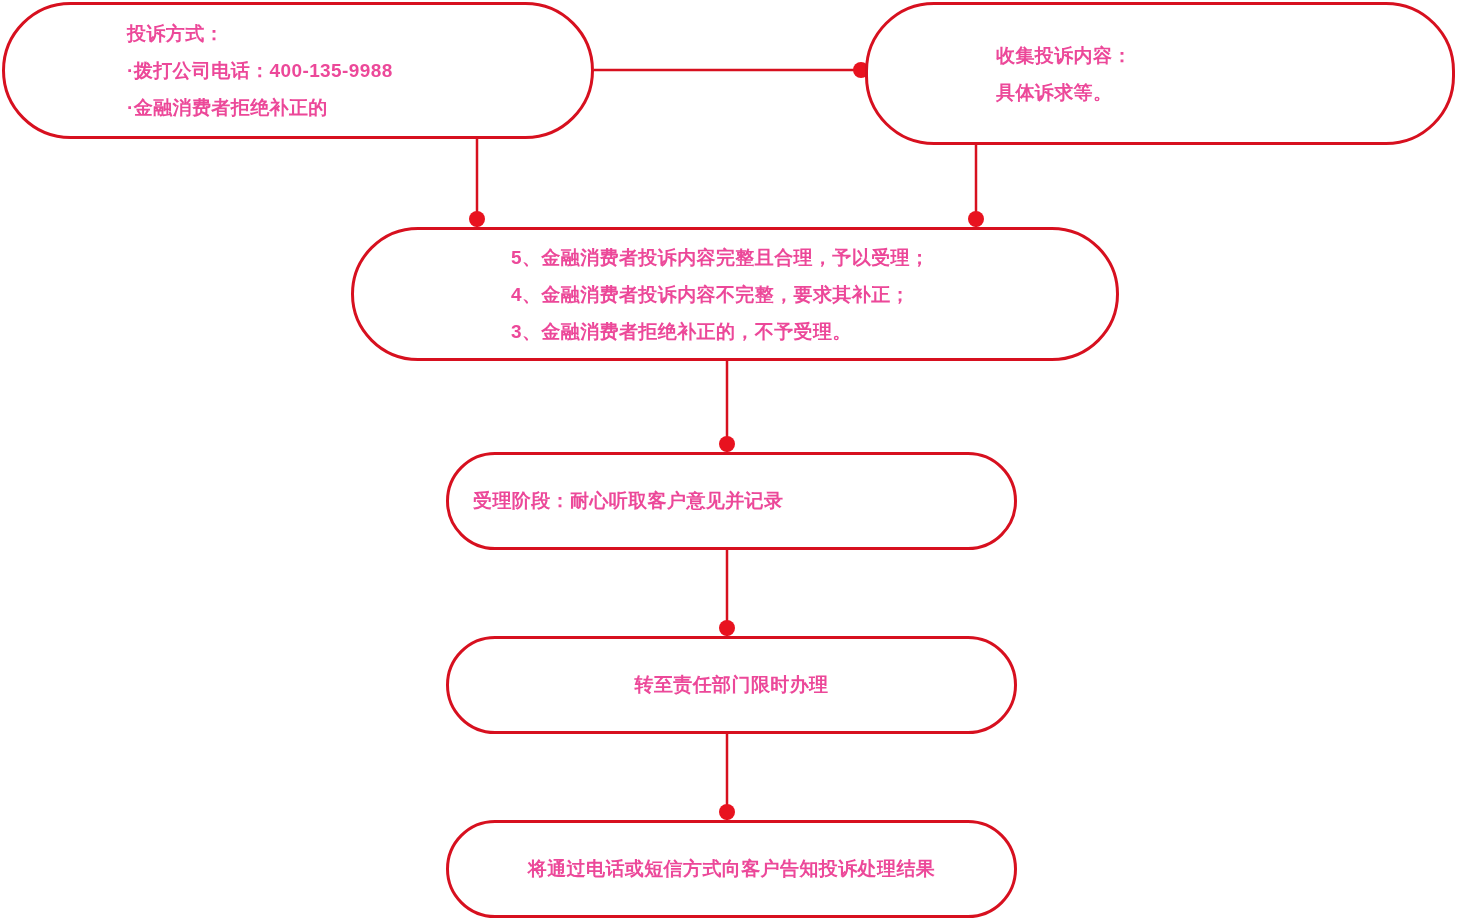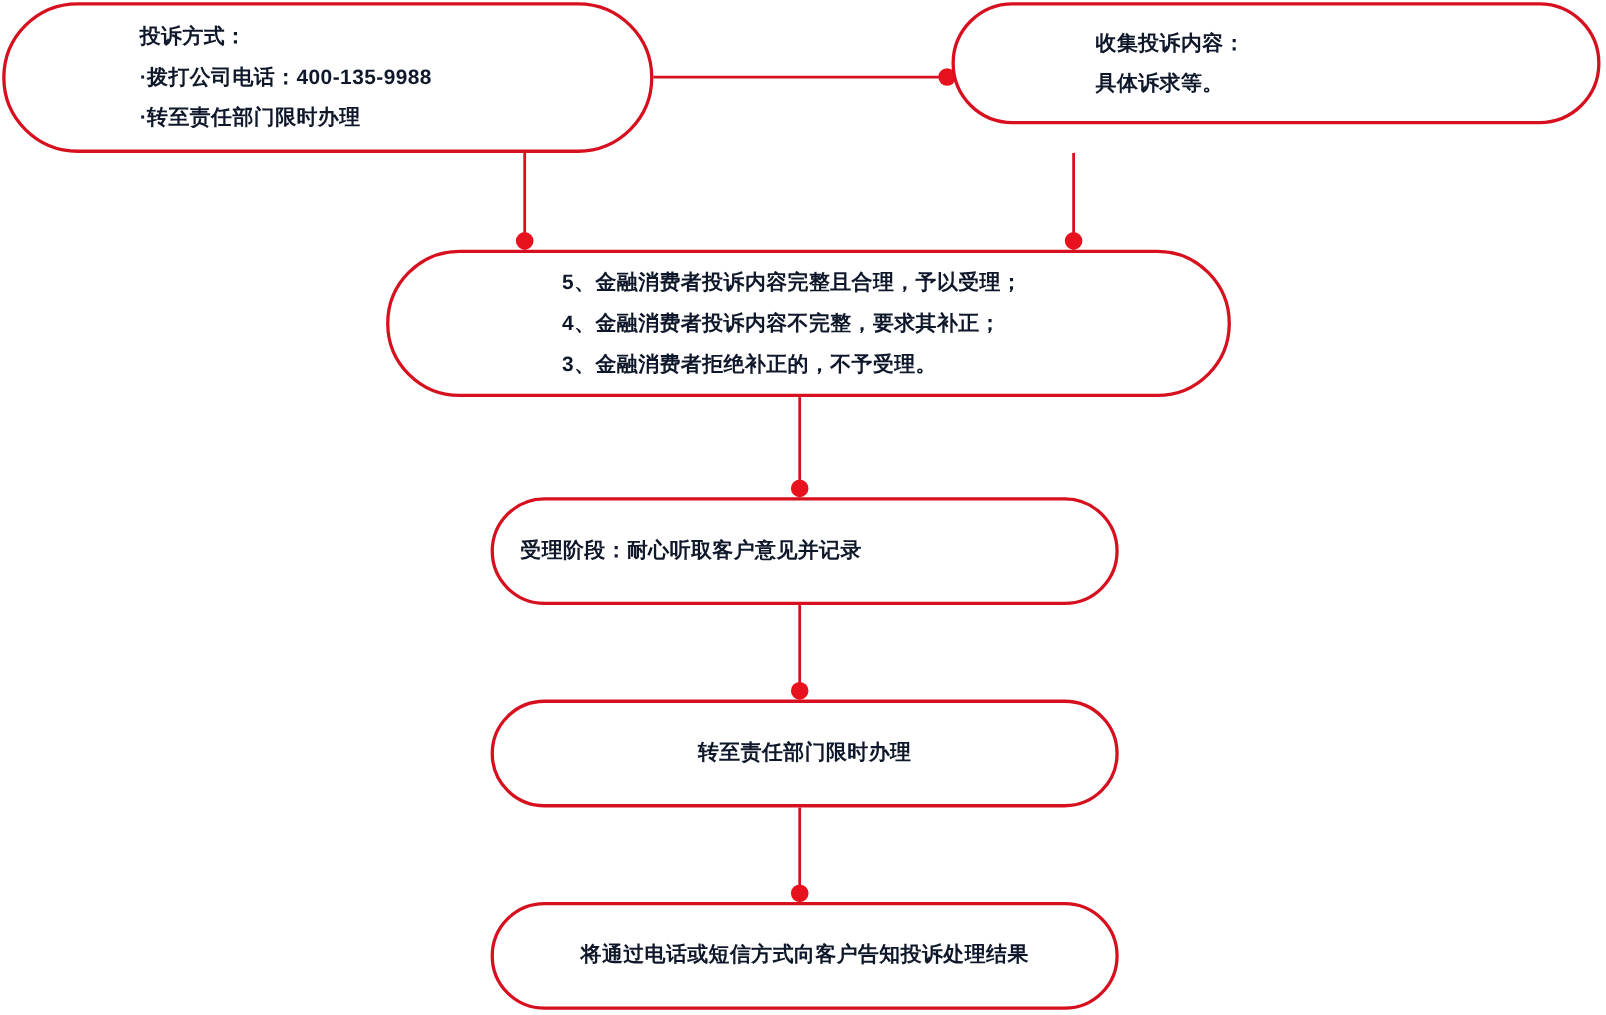--- a/index.html
+++ b/index.html
@@ -33,36 +33,36 @@
   }
 
   .node {
     position: absolute;
     box-sizing: border-box;
     background: #ffffff;
     border: 3px solid #D7101F;
     display: flex;
     flex-direction: column;
     justify-content: center;
-    color: #0f172a;
+    color: #ec4899;
     font-weight: bold;
   }
 
   
   .node-complaint-channels {
     left: 2px;  top: 2px;
     width: 592px; height: 137px;
     border-radius: 69px;
     align-items: flex-start;
     padding-left: 122px;
     padding-right: 30px;
   }
   .node-collect-content {
     left: 865px; top: 2px;
-    width: 590px; height: 111px;
+    width: 590px; height: 143px;
     border-radius: 69px;
     align-items: flex-start;
     padding-left: 128px;
     padding-right: 30px;
   }
   .node-acceptance-rules {
     left: 351px; top: 227px;
     width: 768px; height: 134px;
     border-radius: 67px;
     align-items: flex-start;
@@ -130,21 +130,21 @@
     <line x1="727" y1="550" x2="727" y2="636" stroke="#D7101F" stroke-width="2.5"></line>
     <circle cx="727" cy="628" r="8" fill="#E8121F"></circle>
 
     <line x1="727" y1="734" x2="727" y2="820" stroke="#D7101F" stroke-width="2.5"></line>
     <circle cx="727" cy="812" r="8" fill="#E8121F"></circle>
   </svg>
 
   <div class="node node-complaint-channels">
     <div class="node-line">投诉方式：</div>
     <div class="node-line">·拨打公司电话：400-135-9988</div>
-    <div class="node-line">·转至责任部门限时办理</div>
+    <div class="node-line">·金融消费者拒绝补正的</div>
   </div>
 
   <div class="node node-collect-content">
     <div class="node-line">收集投诉内容：</div>
     <div class="node-line">具体诉求等。</div>
   </div>
 
   <div class="node node-acceptance-rules">
     <div class="list-line">5、金融消费者投诉内容完整且合理，予以受理；</div>
     <div class="list-line">4、金融消费者投诉内容不完整，要求其补正；</div>

